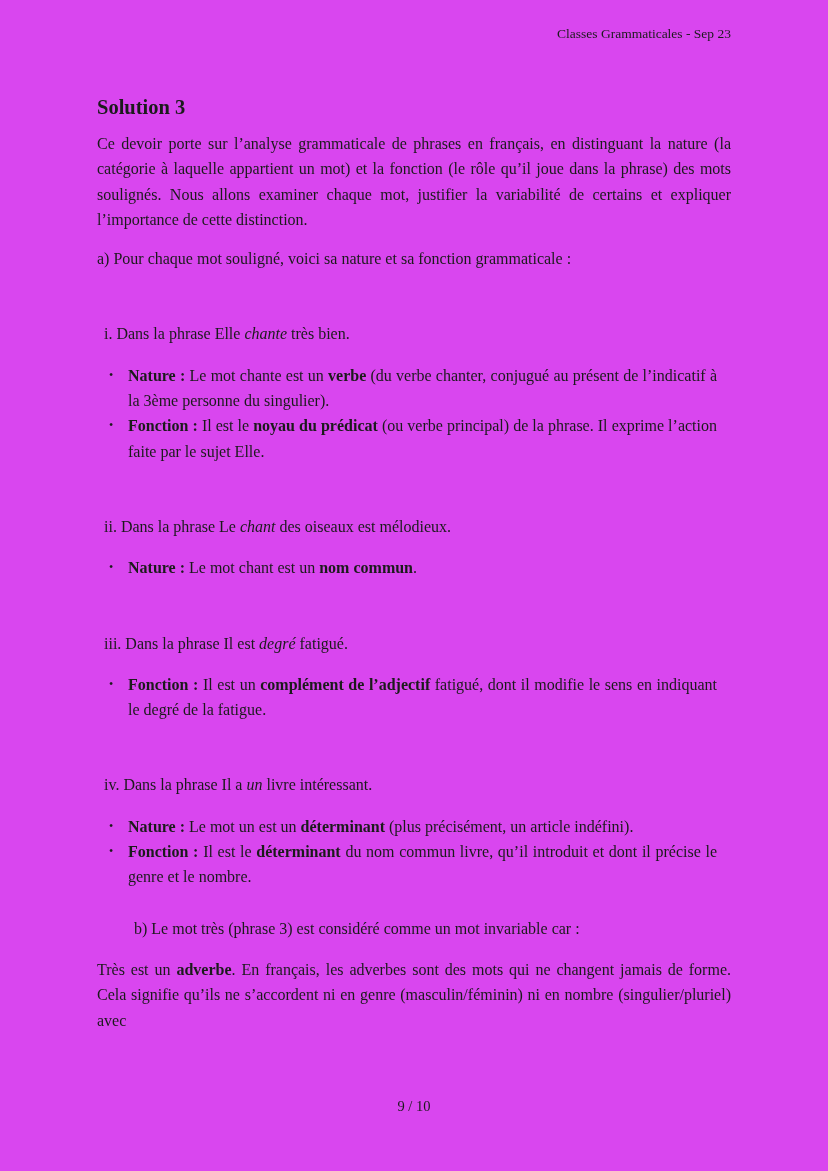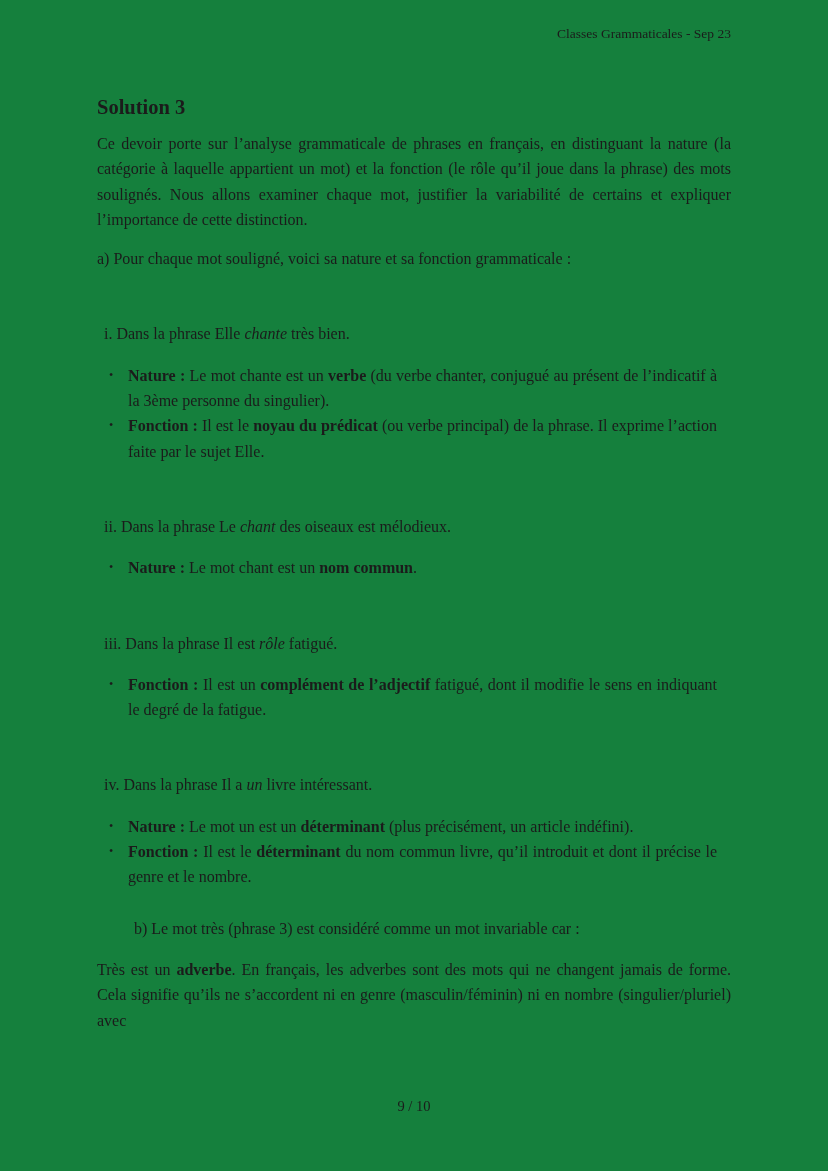--- a/index.html
+++ b/index.html
@@ -5,21 +5,21 @@
   html, body {
     margin: 0;
     padding: 0;
     background: #ffffff;
   }
   .page {
     position: relative;
     width: 828px;
     height: 1171px;
     margin: 0;
-    background: #15803d;
+    background: #d946ef;
     box-sizing: border-box;
     padding: 26px 97px 0 97px;
     font-family: "Liberation Serif", "DejaVu Serif", serif;
     color: #1b1b1b;
     font-size: 16px;
     line-height: 25.3px;
     overflow: hidden;
   }
   .header {
     text-align: right;
@@ -104,21 +104,21 @@
   </section>
 
   <section>
     <p class="phrase"><span>ii. Dans la phrase Le </span><span class="i">chant</span><span> des oiseaux est mélodieux.</span></p>
     <ul class="bullets">
       <li><span class="b">Nature :</span><span> Le mot chant est un </span><span class="b">nom commun</span><span>.</span></li>
     </ul>
   </section>
 
   <section>
-    <p class="phrase"><span>iii. Dans la phrase Il est </span><span class="i">rôle</span><span> fatigué.</span></p>
+    <p class="phrase"><span>iii. Dans la phrase Il est </span><span class="i">degré</span><span> fatigué.</span></p>
     <ul class="bullets">
       <li><span class="b">Fonction :</span><span> Il est un </span><span class="b">complément de l’adjectif</span><span> fatigué, dont il modifie le sens en indiquant le degré de la fatigue.</span></li>
     </ul>
   </section>
 
   <section>
     <p class="phrase"><span>iv. Dans la phrase Il a </span><span class="i">un</span><span> livre intéressant.</span></p>
     <ul class="bullets">
       <li><span class="b">Nature :</span><span> Le mot un est un </span><span class="b">déterminant</span><span> (plus précisément, un article indéfini).</span></li>
       <li><span class="b">Fonction :</span><span> Il est le </span><span class="b">déterminant</span><span> du nom commun livre, qu’il introduit et dont il précise le genre et le nombre.</span></li>

